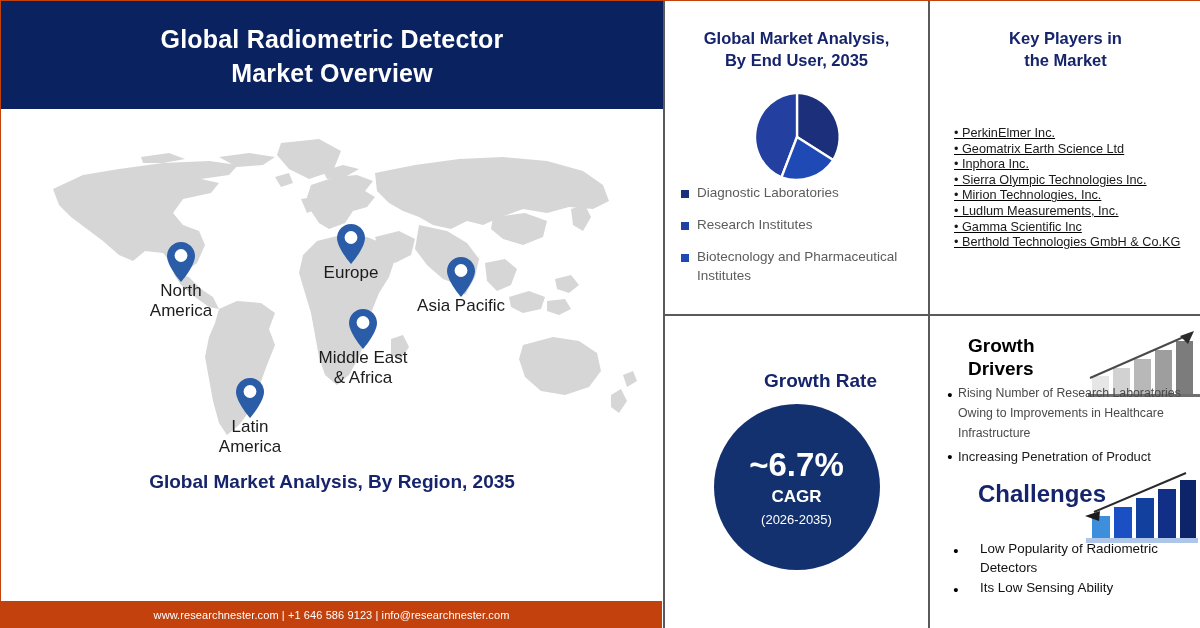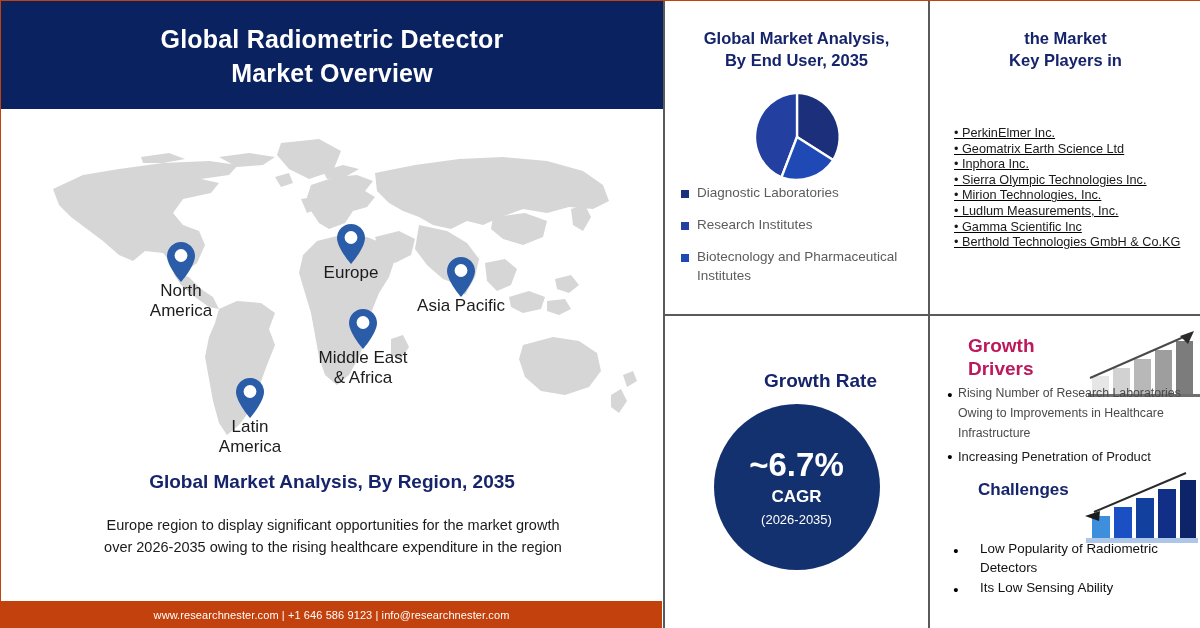--- a/index.html
+++ b/index.html
@@ -160,28 +160,28 @@
     align-items:center; justify-content:center;
     color:#ffffff;
   }
   .cagr-value { font-size:33px; font-weight:bold; line-height:1; }
   .cagr-label { font-size:17px; font-weight:bold; margin-top:6px; }
   .cagr-period { font-size:13px; margin-top:5px; }
 
   
   .gd-title {
     position:absolute; left:38px; top:18px;
-    color:#be185d; font-weight:bold;
+    color:#000000; font-weight:bold;
     font-size:19px; line-height:1.22;
     width:120px;
   }
   .ch-title {
     position:absolute; left:48px; top:164px;
     color:#16246b; font-weight:bold;
-    font-size:17px;
+    font-size:24px;
   }
   .chart-grey {
     position:absolute; left:158px; top:10px;
     width:112px; height:76px;
   }
   .chart-blue {
     position:absolute; left:150px; top:152px;
     width:118px; height:78px;
   }
   .chart-grey svg, .chart-blue svg { display:block; width:100%; height:100%; }
@@ -332,24 +332,20 @@
           <path d="M15 1 C7.3 1 1 7.3 1 15 C1 25 15 41 15 41 C15 41 29 25 29 15 C29 7.3 22.7 1 15 1 Z" fill="#2b5ca8"></path>
           <circle cx="15" cy="14.5" r="6.4" fill="#ffffff"></circle>
         </svg>
         <div class="pin-label">
           <div>Asia Pacific</div>
         </div>
       </div>
     </div>
 
     <div class="region-heading">Global Market Analysis, By Region, 2035</div>
-    <div class="region-note">
-      <div>Europe region to display significant opportunities for the market growth</div>
-      <div>over 2026-2035  owing to the rising healthcare expenditure in the region</div>
-    </div>
 
     <div class="footer-bar">
       <span class="footer-text">www.researchnester.com  |  +1 646 586 9123 |  info@researchnester.com</span>
     </div>
   </div>
 
   <div class="vdiv1"></div>
   <div class="vdiv2"></div>
   <div class="hdiv"></div>
 
@@ -381,22 +377,22 @@
       </div>
       <div class="legend-item">
         <span class="legend-swatch" style="background:#1f49b5;"></span>
         <span class="legend-text">Biotecnology and Pharmaceutical Institutes</span>
       </div>
     </div>
   </div>
 
   <div class="cell cell-tr">
     <div class="cell-title" style="padding-top:26px;">
+      <div>Key Players in</div>
       <div>the Market</div>
-      <div>Key Players in</div>
     </div>
     <div class="players">
       <div class="player-line">• PerkinElmer Inc.</div>
       <div class="player-line">• Geomatrix Earth Science Ltd</div>
       <div class="player-line">• Inphora Inc.</div>
       <div class="player-line">• Sierra Olympic Technologies Inc.</div>
       <div class="player-line">• Mirion Technologies, Inc.</div>
       <div class="player-line">• Ludlum Measurements, Inc.</div>
       <div class="player-line">• Gamma Scientific Inc</div>
       <div class="player-line wrap">• Berthold Technologies GmbH &amp; Co.KG</div>

